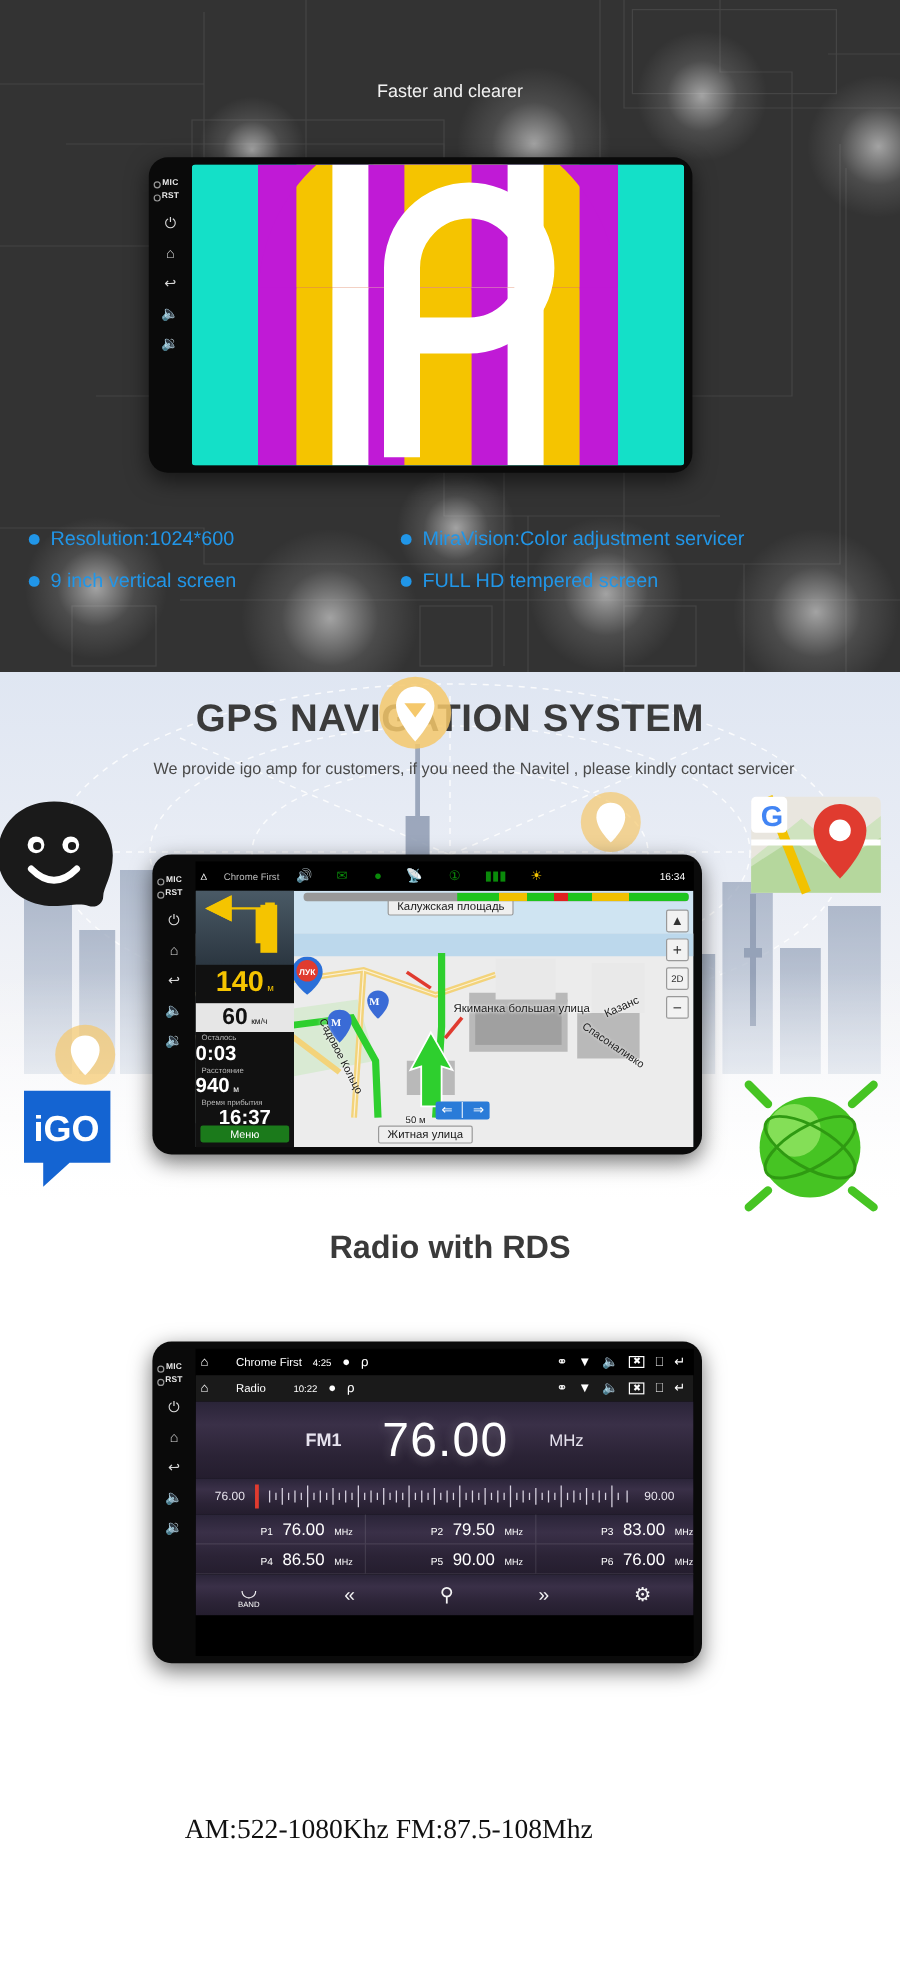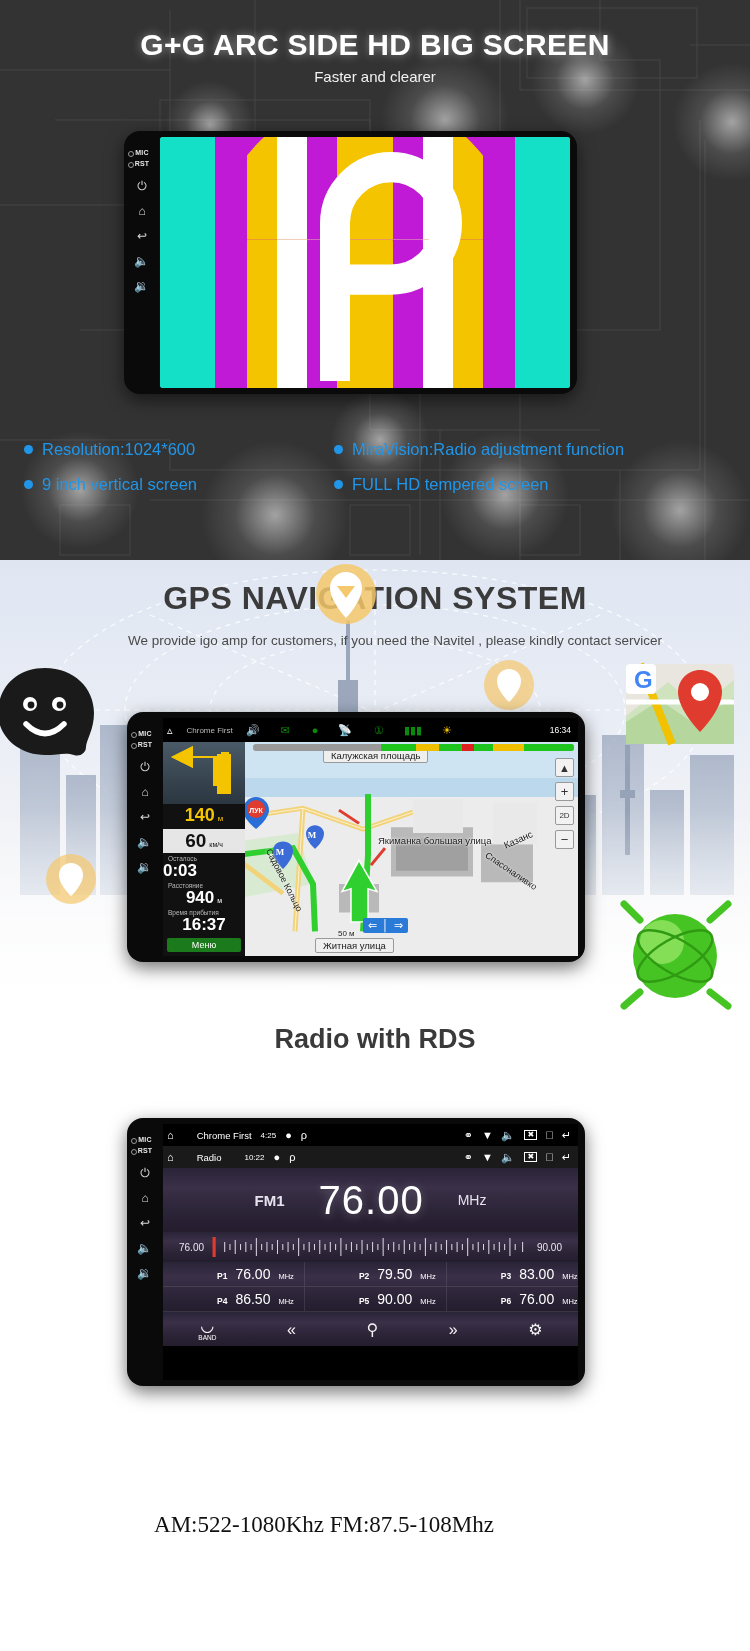--- a/index.html
+++ b/index.html
@@ -117,21 +117,21 @@
   .ticks { flex: 1; height: 22px; position: relative; }
 
   .presets { display: grid; grid-template-columns: repeat(3, 1fr); }
   .preset {
     display: flex; align-items: baseline; gap: 8px;
     padding: 4px 6px 4px 10px;
     border-right: 1px solid rgba(255,255,255,.10);
     border-bottom: 1px solid rgba(255,255,255,.10);
     color: #fff;
   }
-  .p-id { font-size: 8.5px; font-weight: bold; padding-left: 44px; }
+  .p-id { font-size: 8.5px; font-weight: normal; padding-left: 44px; }
   .p-val { font-size: 14px; }
   .p-unit { font-size: 7.5px; margin-left: auto; padding-right: 4px; }
 
   .radio-bottom { display: flex; align-items: center; justify-content: space-around; padding: 6px 0 4px; color: #fff; }
   .rb-ico { font-size: 16px; line-height: 1; opacity: .95; }
 
   .foot1 {
     position: absolute; top: 1453px; left: 0; width: 750px; text-align: center;
     font-family: "Liberation Serif", serif; font-size: 25px; color: #111;
   }
@@ -173,21 +173,20 @@
     <div class="hero-glow" style="left:380px;top:55px;width:130px;height:130px;"></div>
     <div class="hero-glow" style="left:530px;top:25px;width:110px;height:110px;"></div>
     <div class="hero-glow" style="left:672px;top:62px;width:120px;height:120px;"></div>
     <div class="hero-glow" style="left:165px;top:80px;width:90px;height:90px;"></div>
     <div class="hero-glow" style="left:20px;top:430px;width:120px;height:120px;"></div>
     <div class="hero-glow" style="left:200px;top:440px;width:150px;height:150px;"></div>
     <div class="hero-glow" style="left:440px;top:430px;width:130px;height:130px;"></div>
     <div class="hero-glow" style="left:610px;top:440px;width:140px;height:140px;"></div>
     <div class="hero-glow" style="left:330px;top:390px;width:100px;height:100px;"></div>
 
-    <h1 class="hero-title">G+G ARC SIDE HD BIG SCREEN</h1>
     <div class="hero-sub">Faster and clearer</div>
 
     <div class="device hero-device">
       <div class="device-side">
         <div class="side-lbl">MIC</div>
         <div class="side-lbl">RST</div>
         <div class="side-ico">⏻</div>
         <div class="side-ico">⌂</div>
         <div class="side-ico">↩</div>
         <div class="side-ico">🔈</div>
@@ -238,21 +237,21 @@
       </div>
     </div>
 
     <div class="bullets">
       <div class="bullet">
         <span class="dot"></span>
         <span>Resolution:1024*600</span>
       </div>
       <div class="bullet">
         <span class="dot"></span>
-        <span>MiraVision:Radio adjustment function</span>
+        <span>MiraVision:Color adjustment servicer</span>
       </div>
       <div class="bullet">
         <span class="dot"></span>
         <span>9 inch vertical screen</span>
       </div>
       <div class="bullet">
         <span class="dot"></span>
         <span>FULL HD tempered screen</span>
       </div>
     </div>
@@ -327,20 +326,26 @@
         <path d="M6 42 H114" stroke="#ffffff" stroke-width="5" fill="none"></path>
         <rect x="6" y="4" width="30" height="30" rx="4" fill="#ffffff"></rect>
         <text x="14" y="28" font-family="Liberation Sans, sans-serif" font-size="24" font-weight="bold" fill="#4285f4">G</text>
         <g transform="translate(58,10)">
           <path d="M22 0 C34 0 44 10 44 22 C44 40 22 62 22 62 C22 62 0 40 0 22 C0 10 10 0 22 0 Z" fill="#e03b2f"></path>
           <circle cx="22" cy="22" r="9" fill="#ffffff"></circle>
         </g>
       </svg>
     </div>
 
+    <div class="badge" style="left:16px;top:345px;">
+      <svg width="80" height="88" viewBox="0 0 80 88">
+        <path d="M4 4 h72 v60 h-34 l-22 20 v-20 h-16 z" fill="#1464d2"></path>
+        <text x="12" y="46" font-family="Liberation Sans, sans-serif" font-size="30" font-weight="bold" fill="#ffffff">iGO</text>
+      </svg>
+    </div>
 
     <div class="badge" style="left:618px;top:338px;">
       <svg width="115" height="112" viewBox="0 0 115 112">
         <circle cx="57" cy="58" r="42" fill="#46c423"></circle>
         <circle cx="44" cy="44" r="22" fill="#9ae86a" opacity=".75"></circle>
         <g stroke="#2f9a12" stroke-width="2.5" fill="none">
           <ellipse cx="57" cy="58" rx="42" ry="17" transform="rotate(-30 57 58)"></ellipse>
           <ellipse cx="57" cy="58" rx="42" ry="17" transform="rotate(30 57 58)"></ellipse>
         </g>
         <g stroke="#46c423" stroke-width="7" fill="none" stroke-linecap="round">
@@ -497,31 +502,31 @@
         
         <div style="position:absolute;left:0;top:0;bottom:0;width:82px;background:#111;color:#fff;">
           <div style="height:62px;position:relative;background:linear-gradient(180deg,#4a5a66,#2b3640)">
             <svg width="82" height="62" viewBox="0 0 82 62">
               <path d="M66 10 V44 H50 V16 H30 V26 L8 15 L30 4 V14 H58 V10 Z" fill="#f5c400"></path>
               <path d="M8 15 L30 4 V26 Z" fill="#f5c400"></path>
               <rect x="54" y="12" width="14" height="40" fill="#f5c400"></rect>
             </svg>
           </div>
           <div style="display:flex;align-items:baseline;justify-content:center;gap:3px;padding:1px 0 3px;">
-            <span style="font-size:18px;font-weight:bold;color:#f5c400">140</span>
+            <span style="font-size:24px;font-weight:bold;color:#f5c400">140</span>
             <span style="font-size:8px;color:#f5c400">м</span>
           </div>
           <div style="display:flex;align-items:baseline;justify-content:center;gap:3px;background:#e6e6e6;color:#111;padding:1px 0;">
             <span style="font-size:19px;font-weight:bold">60</span>
             <span style="font-size:7px">км/ч</span>
           </div>
           <div style="font-size:6.5px;color:#b9b9b9;padding:2px 0 0 5px;">Осталось</div>
           <div style="font-size:17px;font-weight:bold;text-align:left;line-height:1">0:03</div>
           <div style="font-size:6.5px;color:#b9b9b9;padding:3px 0 0 5px;">Расстояние</div>
-          <div style="display:flex;align-items:baseline;justify-content:center;gap:3px;line-height:1">
+          <div style="display:flex;align-items:baseline;gap:3px;line-height:1">
             <span style="font-size:17px;font-weight:bold">940</span>
             <span style="font-size:7px">м</span>
           </div>
           <div style="font-size:6.5px;color:#b9b9b9;padding:3px 0 0 5px;">Время прибытия</div>
           <div style="font-size:17px;font-weight:bold;text-align:center;line-height:1">16:37</div>
           <div style="position:absolute;left:4px;right:4px;bottom:4px;background:#1b7a1b;border-radius:2px;text-align:center;font-size:9px;padding:2px 0;color:#fff">Меню</div>
         </div>
       </div>
     </div>
   </div>

